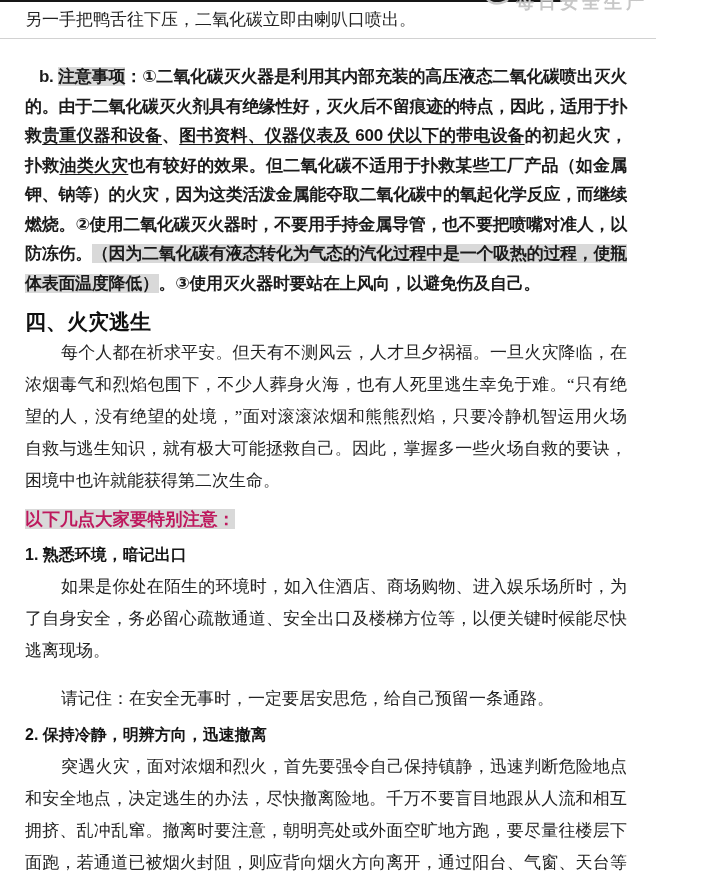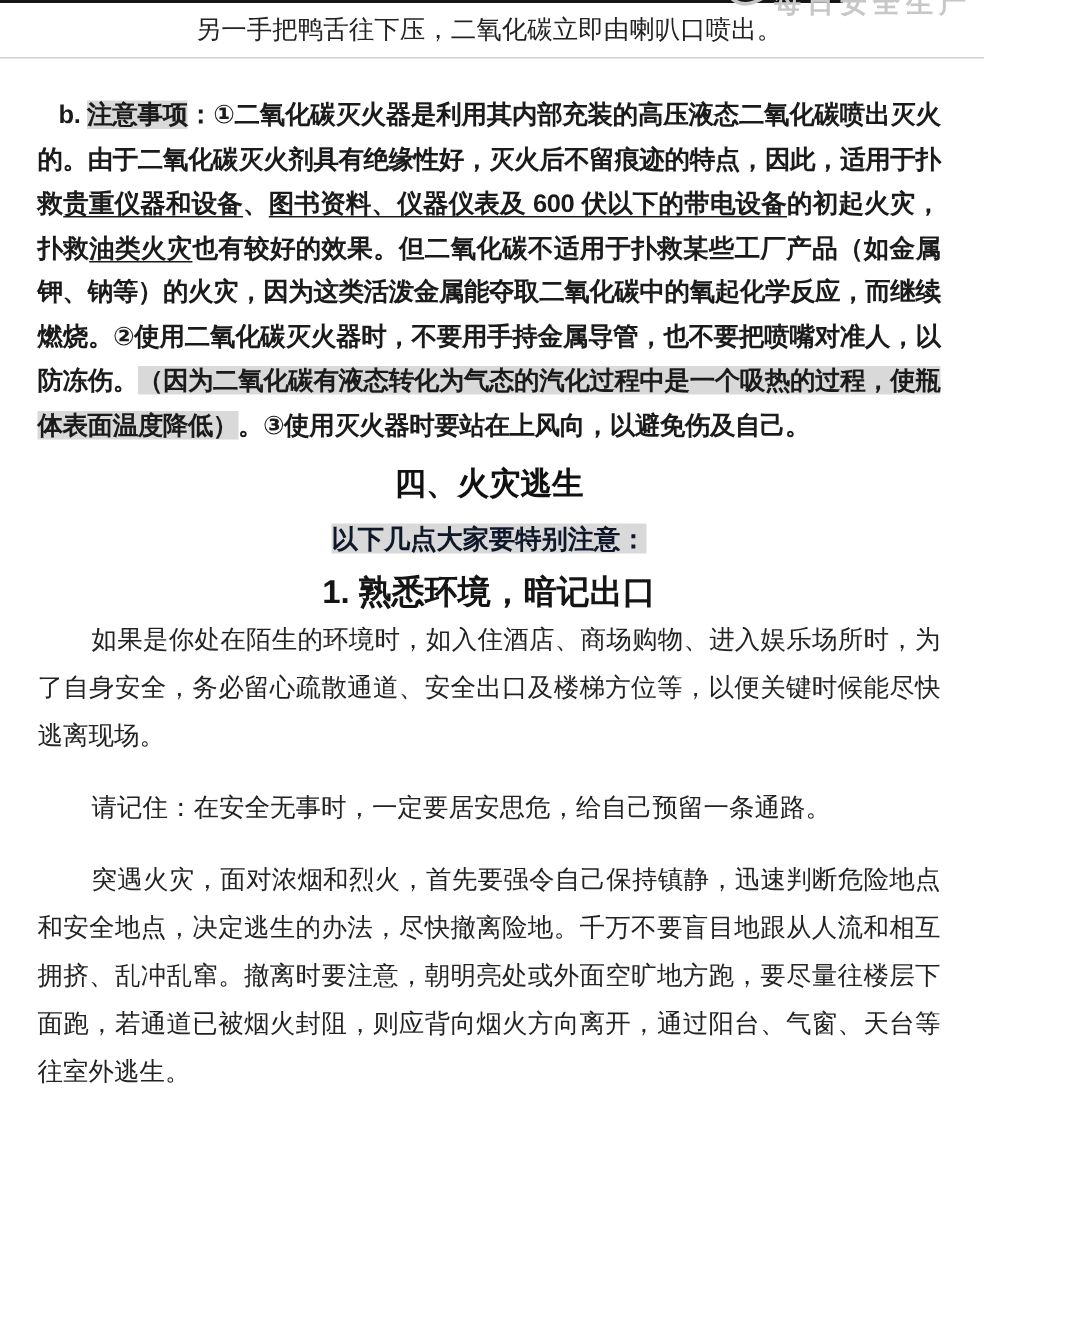--- a/index.html
+++ b/index.html
@@ -16,49 +16,49 @@
   .watermark-inner{display:flex;align-items:flex-end;margin-top:-10px;color:#c7c7c7;}
   .watermark-text{font-size:18px;font-weight:bold;letter-spacing:4px;
     font-family:"Liberation Sans","DejaVu Sans",sans-serif;color:#c7c7c7;}
   .watermark-swoosh{margin-right:6px;}
 
   .content{padding:7px 29px 0 25px;}
 
   
   .topline{
     font-size:17px;line-height:25px;color:#232323;
-    text-align:center;
+    text-align:left;
   }
   .divider{border:none;border-top:1px solid #d2d2d2;margin:6px -29px 0 -25px;}
 
   
-  .blk{margin:0;text-align:center;}
+  .blk{margin:0;}
   .p{
     font-size:17px;line-height:32px;text-align:justify;text-justify:inter-character;
     text-indent:36px;color:#232323;
   }
   .pb{
     font-family:"Liberation Sans","DejaVu Sans",sans-serif;
     font-weight:600;font-size:17px;line-height:29.5px;letter-spacing:-0.3px;
     text-align:justify;text-justify:inter-character;text-indent:14px;
     color:#1b1b1b;margin-top:23px;
   }
   .h2{
     font-weight:bold;font-size:21px;line-height:30px;margin-top:9px;
     color:#111;
   }
   .h3{
     font-family:"Liberation Sans","DejaVu Sans",sans-serif;
-    font-weight:bold;font-size:22px;line-height:32px;margin-top:4px;
+    font-weight:bold;font-size:16px;line-height:32px;margin-top:4px;
     color:#151515;
   }
   .h3hl{
     font-family:"Liberation Sans","DejaVu Sans",sans-serif;
     font-weight:bold;font-size:17.5px;line-height:32px;margin-top:6px;
-    color:#0f172a;
+    color:#be185d;
   }
   .p + .p{margin-top:16px;}
   .hl{background:#d9d9d9;margin-top:20px;}
   .u{text-decoration:underline;text-underline-offset:3px;}
 </style>
 </head>
 <body>
 
 <div class="page">
 
@@ -77,21 +77,23 @@
 
   <div class="content">
 
     <div class="topline">另一手把鸭舌往下压，二氧化碳立即由喇叭口喷出。</div>
 
     <hr class="divider">
 
     <div id="doc-body">
         <div class="blk pb"><span>b. </span><span class="hl">注意事项</span><span>：①二氧化碳灭火器是利用其内部充装的高压液态二氧化碳喷出灭火的。由于二氧化碳灭火剂具有绝缘性好，灭火后不留痕迹的特点，因此，适用于扑救</span><span class="u">贵重仪器和设备</span><span>、</span><span class="u">图书资料、仪器仪表及 600 伏以下的带电设备</span><span>的初起火灾，扑救</span><span class="u">油类火灾</span><span>也有较好的效果。但二氧化碳不适用于扑救某些工厂产品（如金属钾、钠等）的火灾，因为这类活泼金属能夺取二氧化碳中的氧起化学反应，而继续燃烧。②使用二氧化碳灭火器时，不要用手持金属导管，也不要把喷嘴对准人，以防冻伤。</span><span class="hl">（因为二氧化碳有液态转化为气态的汽化过程中是一个吸热的过程，使瓶体表面温度降低）</span><span>。③使用灭火器时要站在上风向，以避免伤及自己。</span></div>
         <div class="blk h2"><span>四、火灾逃生</span></div>
+        <div class="blk p"><span>每个人都在祈求平安。但天有不测风云，人才旦夕祸福。一旦火灾降临，在浓烟毒气和烈焰包围下，不少人葬身火海，也有人死里逃生幸免于难。“只有绝望的人，没有绝望的处境，”面对滚滚浓烟和熊熊烈焰，只要冷静机智运用火场自救与逃生知识，就有极大可能拯救自己。因此，掌握多一些火场自救的要诀，困境中也许就能获得第二次生命。</span></div>
         <div class="blk h3hl"><span class="hl">以下几点大家要特别注意：</span></div>
         <div class="blk h3"><span>1. 熟悉环境，暗记出口</span></div>
         <div class="blk p"><span>如果是你处在陌生的环境时，如入住酒店、商场购物、进入娱乐场所时，为了自身安全，务必留心疏散通道、安全出口及楼梯方位等，以便关键时候能尽快逃离现场。</span></div>
         <div class="blk p"><span>请记住：在安全无事时，一定要居安思危，给自己预留一条通路。</span></div>
+        <div class="blk h3"><span>2. 保持冷静，明辨方向，迅速撤离</span></div>
         <div class="blk p"><span>突遇火灾，面对浓烟和烈火，首先要强令自己保持镇静，迅速判断危险地点和安全地点，决定逃生的办法，尽快撤离险地。千万不要盲目地跟从人流和相互拥挤、乱冲乱窜。撤离时要注意，朝明亮处或外面空旷地方跑，要尽量往楼层下面跑，若通道已被烟火封阻，则应背向烟火方向离开，通过阳台、气窗、天台等往室外逃生。</span></div>
       </div>
 
   </div>
 </div>
 
 </body></html>

